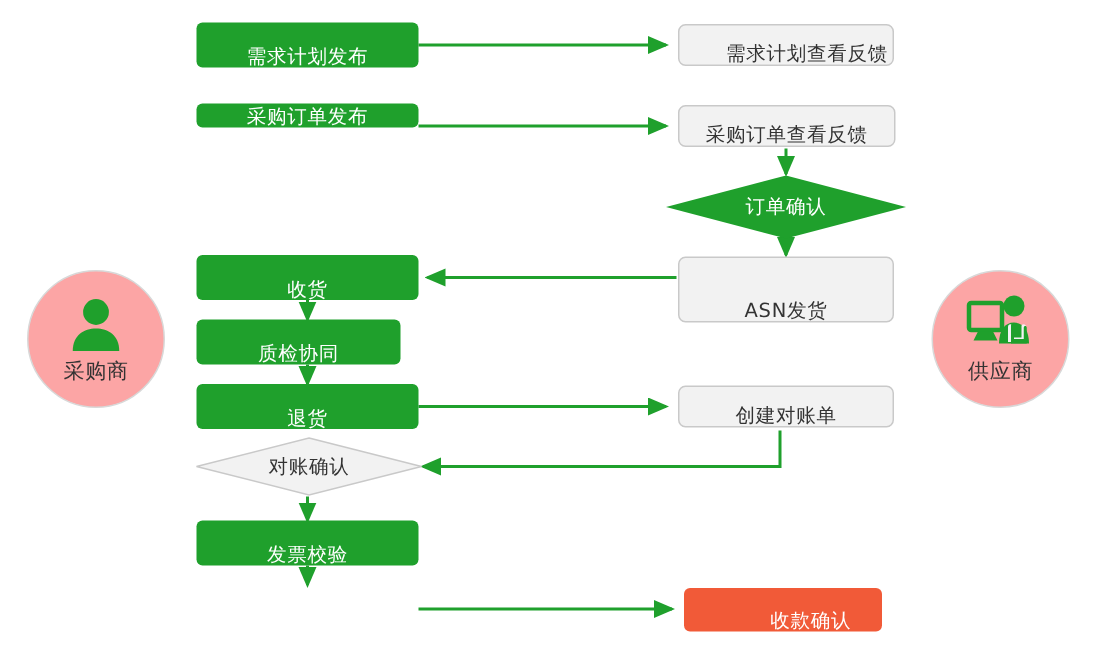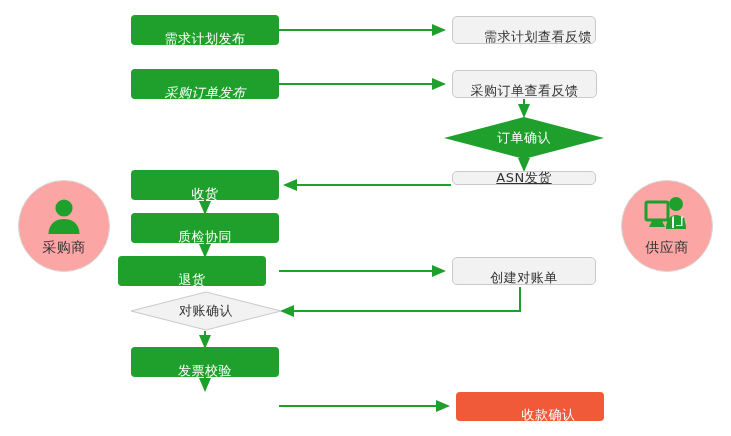--- a/index.html
+++ b/index.html
@@ -170,64 +170,64 @@
   </div>
 
   <div class="node node-green" style="left:131px; top:15px; width:148px; height:30px;">
     <span>需求计划发布</span>
   </div>
 
   <div class="node node-gray" style="left:452px; top:16px; width:144px; height:28px;padding-left:28px;">
     <span>需求计划查看反馈</span>
   </div>
 
-  <div class="node node-green" style="left:131px; top:69px; width:148px; height:30px;font-style:italic;">
+  <div class="node node-green" style="left:131px; top:69px; width:148px; height:16px;">
     <span>采购订单发布</span>
   </div>
 
   <div class="node node-gray" style="left:452px; top:70px; width:145px; height:28px;">
     <span>采购订单查看反馈</span>
   </div>
 
   <div class="diamond-wrap diamond-green" style="left:444px; top:117px; width:160px; height:42px;">
     <svg width="160" height="42" viewBox="0 0 160 42" xmlns="http://www.w3.org/2000/svg">
       <polygon points="80,0 160,21 80,42 0,21" fill="#1FA02C"></polygon>
     </svg>
     <span class="diamond-label">订单确认</span>
   </div>
 
-  <div class="node node-gray" style="left:452px; top:171px; width:144px; height:14px;text-decoration:underline;">
+  <div class="node node-gray" style="left:452px; top:171px; width:144px; height:44px;">
     <span>ASN发货</span>
   </div>
 
   <div class="node node-green" style="left:131px; top:170px; width:148px; height:30px;">
     <span>收货</span>
   </div>
 
-  <div class="node node-green" style="left:131px; top:213px; width:148px; height:30px;">
+  <div class="node node-green" style="left:131px; top:213px; width:136px; height:30px;">
     <span>质检协同</span>
   </div>
 
-  <div class="node node-green" style="left:118px; top:256px; width:148px; height:30px;">
+  <div class="node node-green" style="left:131px; top:256px; width:148px; height:30px;">
     <span>退货</span>
   </div>
 
   <div class="node node-gray" style="left:452px; top:257px; width:144px; height:28px;">
     <span>创建对账单</span>
   </div>
 
   <div class="diamond-wrap diamond-gray" style="left:130px; top:291px; width:152px; height:40px;">
     <svg width="152" height="40" viewBox="0 0 152 40" xmlns="http://www.w3.org/2000/svg">
       <polygon points="76,1 151,20 76,39 1,20" fill="#F2F2F2" stroke="#C9C9C9" stroke-width="1"></polygon>
     </svg>
     <span class="diamond-label">对账确认</span>
   </div>
 
   <div class="node node-green" style="left:131px; top:347px; width:148px; height:30px;">
     <span>发票校验</span>
   </div>
 
 
-  <div class="node node-red" style="left:456px; top:392px; width:148px; height:29px;padding-left:37px;">
+  <div class="node node-red" style="left:456px; top:392px; width:132px; height:29px;padding-left:37px;">
     <span>收款确认</span>
   </div>
 
 </div>
 
 </body></html>

